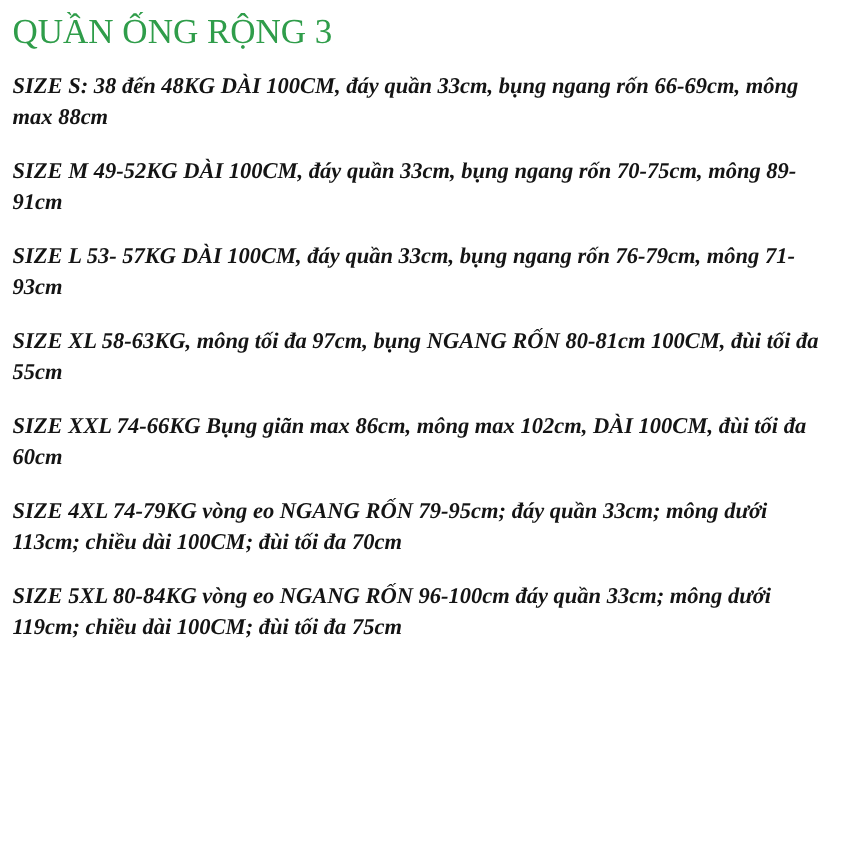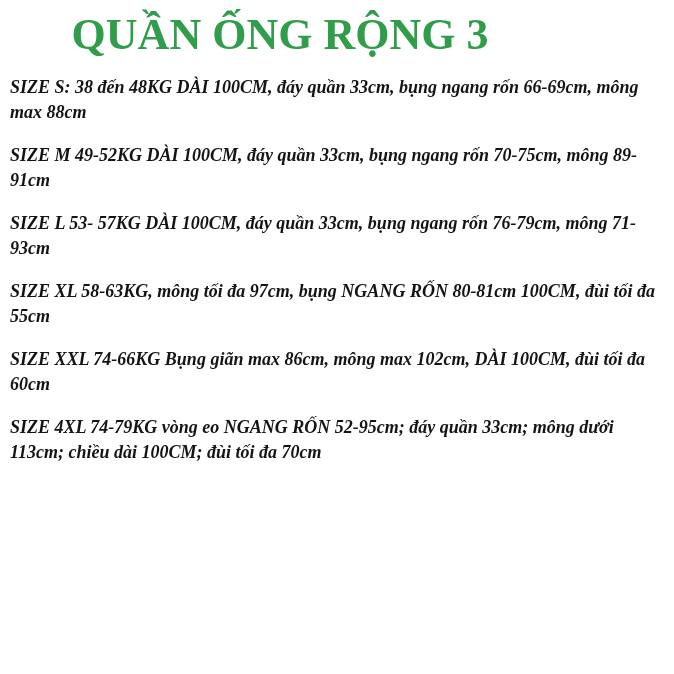--- a/index.html
+++ b/index.html
@@ -15,24 +15,23 @@
   }
   .page {
     box-sizing: border-box;
     width: 674px;
     height: 674px;
     padding: 6px 12px 0 10px;
     background: #ffffff;
   }
   .title {
     font-family: "Liberation Serif", serif;
-    font-weight: bold;
-    font-size: 44px;
+    font-weight: normal;
+    font-size: 28px;
     line-height: 1.15;
-    text-align: center;
     margin: 4px 112px 14px 0; 
     letter-spacing: 0px;
     white-space: nowrap;
   }
   .size-list p {
     font-family: "Liberation Serif", serif;
     font-weight: bold;
     font-size: 18px;
     line-height: 25px;
     color: #141414;
@@ -46,15 +45,16 @@
 
 <div class="page">
   <h1 class="title" style="color: rgb(47, 157, 74);">QUẦN ỐNG RỘNG 3</h1>
 
   <div class="size-list" id="size-list">
       <p>SIZE S: 38 đến 48KG DÀI 100CM, đáy quần 33cm, bụng ngang rốn 66-69cm, mông max 88cm</p>
       <p>SIZE M 49-52KG DÀI 100CM, đáy quần 33cm, bụng ngang rốn 70-75cm, mông 89-91cm</p>
       <p>SIZE L 53- 57KG DÀI 100CM, đáy quần 33cm, bụng ngang rốn 76-79cm, mông 71-93cm</p>
       <p>SIZE XL 58-63KG, mông tối đa 97cm, bụng NGANG RỐN 80-81cm 100CM, đùi tối đa 55cm</p>
       <p>SIZE XXL 74-66KG Bụng giãn max 86cm, mông max 102cm, DÀI 100CM, đùi tối đa 60cm</p>
-      <p>SIZE 4XL 74-79KG vòng eo NGANG RỐN 52-95cm; đáy quần 33cm; mông dưới 113cm; chiều dài 100CM; đùi tối đa 70cm</p>
+      <p>SIZE 4XL 74-79KG vòng eo NGANG RỐN 79-95cm; đáy quần 33cm; mông dưới 113cm; chiều dài 100CM; đùi tối đa 70cm</p>
+      <p>SIZE 5XL 80-84KG vòng eo NGANG RỐN 96-100cm đáy quần 33cm; mông dưới 119cm; chiều dài 100CM; đùi tối đa 75cm</p>
     </div>
 </div>
 
 </body></html>

